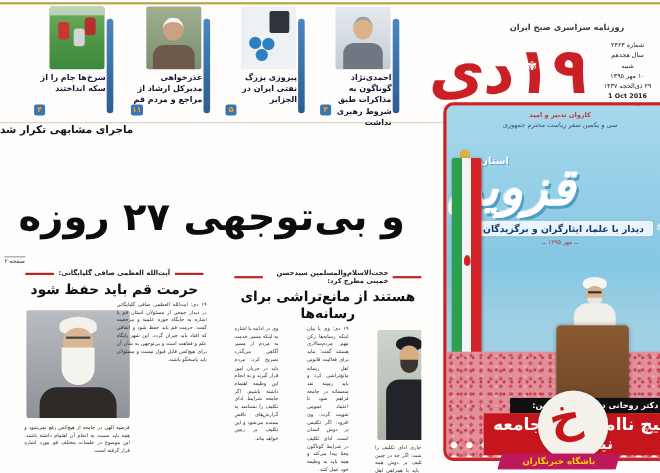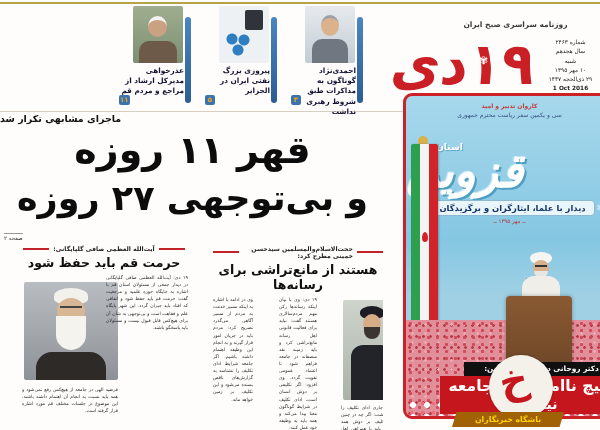--- a/index.html
+++ b/index.html
@@ -118,21 +118,21 @@
   .mp-capstrip { top:266px; left:58px; width:155px; height:14px; background:#101010; color:#fff; font-size:7.4px; font-weight:bold;
                  text-align:center; line-height:14px; }
   .mp-redband { top:280px; left:34px; width:179px; height:38px; background:#c4161c; color:#ffffff; text-align:center; overflow:hidden; }
   .mp-redband .l1 { font-size:15.5px; font-weight:bold; line-height:1.35; }
   .mp-redband .l2 { font-size:14px; font-weight:bold; line-height:1.1; }
 
   
   .wm-circle { left:489px; top:355px; width:64px; height:64px; border-radius:50%; background:#f4f1ea; z-index:6;
                box-shadow:0 0 3px rgba(0,0,0,.3); overflow:hidden; }
   .wm-glyph { position:absolute; left:10px; top:2px; font-size:40px; font-weight:bold; color:#c4161c; transform:rotate(-12deg); }
-  .wm-banner { left:452px; top:412px; width:112px; height:15px; background:#a16207; z-index:7;
+  .wm-banner { left:452px; top:412px; width:112px; height:15px; background:#be185d; z-index:7;
                clip-path:polygon(4% 0,100% 0,96% 100%,0 100%); color:#ffd400; font-size:7.8px; font-weight:bold;
                text-align:center; line-height:15px; }
 </style>
 </head>
 <body>
 
 <div id="page">
   <div class="abs topline"></div>
 
   <div class="abs" id="masthead">
@@ -173,23 +173,31 @@
   </div>
   <div class="abs story" id="story2">
     <div class="sphoto p-ershad">
         <div class="ph-face"></div>
         <div class="ph-body"></div>
       </div>
     <div class="sbar"></div>
     <div class="shead">عذرخواهی مدیرکل ارشاد از مراجع و مردم قم</div>
     <div class="sbadge">۱۱</div>
   </div>
+  <div class="abs story" id="story3">
+    <div class="sphoto p-soccer">
+        <div class="ph-body"></div>
+        <div class="ph-face"></div>
+      </div>
+    <div class="sbar"></div>
+    <div class="shead">سرخ‌ها جام را از سکه انداختند</div>
+    <div class="sbadge">۴</div>
+  </div>
 
   <div class="abs kicker">ماجرای مشابهی تکرار شد</div>
-  <div class="abs lead1">قهر ۱۱ روزه</div>
   <div class="abs lead2">و بی‌توجهی ۲۷ روزه</div>
   <div class="abs pageref">صفحه ۲</div>
 
   <div class="abs article" id="art-right">
     <div class="akicker">
       <span class="dash"></span>
       <span>حجت‌الاسلام‌والمسلمین سیدحسن خمینی مطرح کرد:</span>
       <span class="dash"></span>
     </div>
     <div class="ahead">هستند از مانع‌تراشی برای رسانه‌ها</div>

